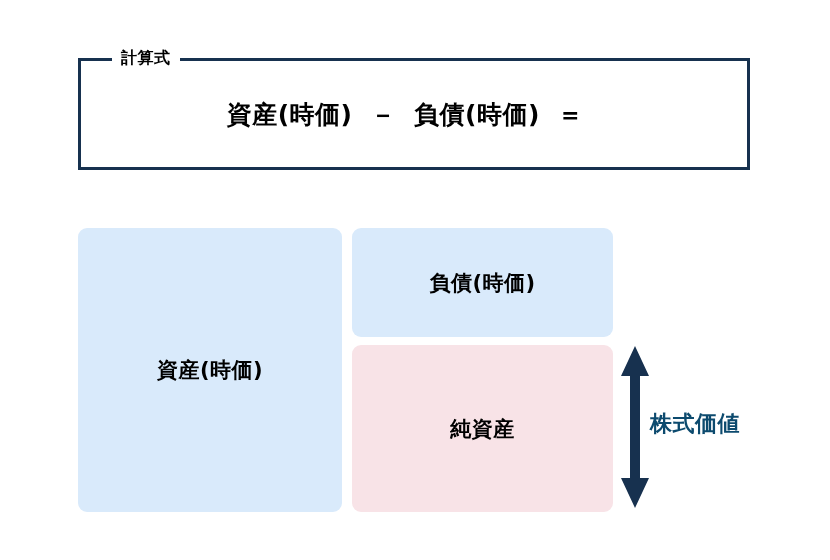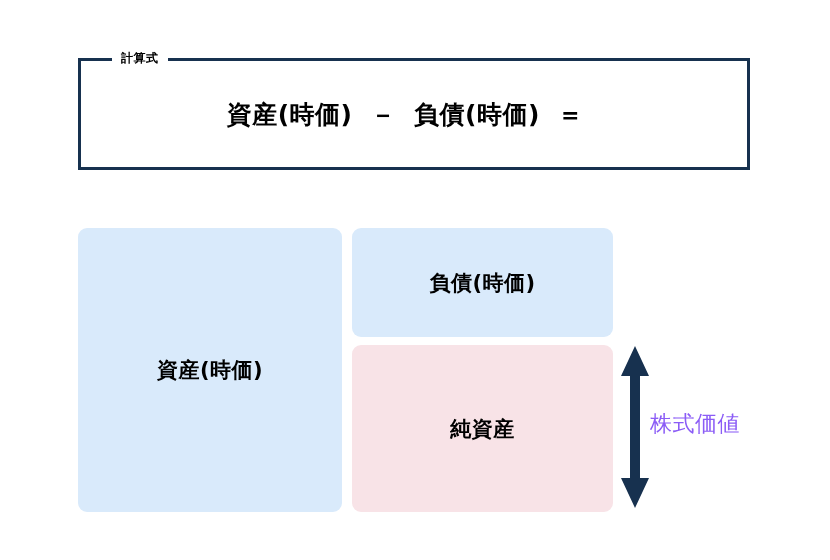--- a/index.html
+++ b/index.html
@@ -32,21 +32,21 @@
     background: #ffffff;
   }
   .formula-legend {
     position: absolute;
     left: 112px;
     top: 45px;
     height: 26px;
     line-height: 26px;
     padding: 0 9px;
     background: #ffffff;
-    font-size: 12px;
+    font-size: 16px;
     font-weight: 700;
     letter-spacing: 0.5px;
     color: #000000;
     white-space: nowrap;
   }
   .formula-text {
     position: absolute;
     left: 78px;
     top: 58px;
     width: 672px;
@@ -110,23 +110,23 @@
     height: 166px;
   }
   .arrow-wrap svg {
     display: block;
   }
   .arrow-label {
     position: absolute;
     left: 650px;
     top: 409px;
     font-size: 22px;
-    font-weight: 400;
+    font-weight: 700;
     letter-spacing: 0.5px;
-    color: #8b5cf6;
+    color: #0c4a6e;
     white-space: nowrap;
   }
 </style>
 </head>
 <body>
 
 <div id="canvas">
 
   <div class="formula-box"></div>
   <div class="formula-legend">計算式</div>

